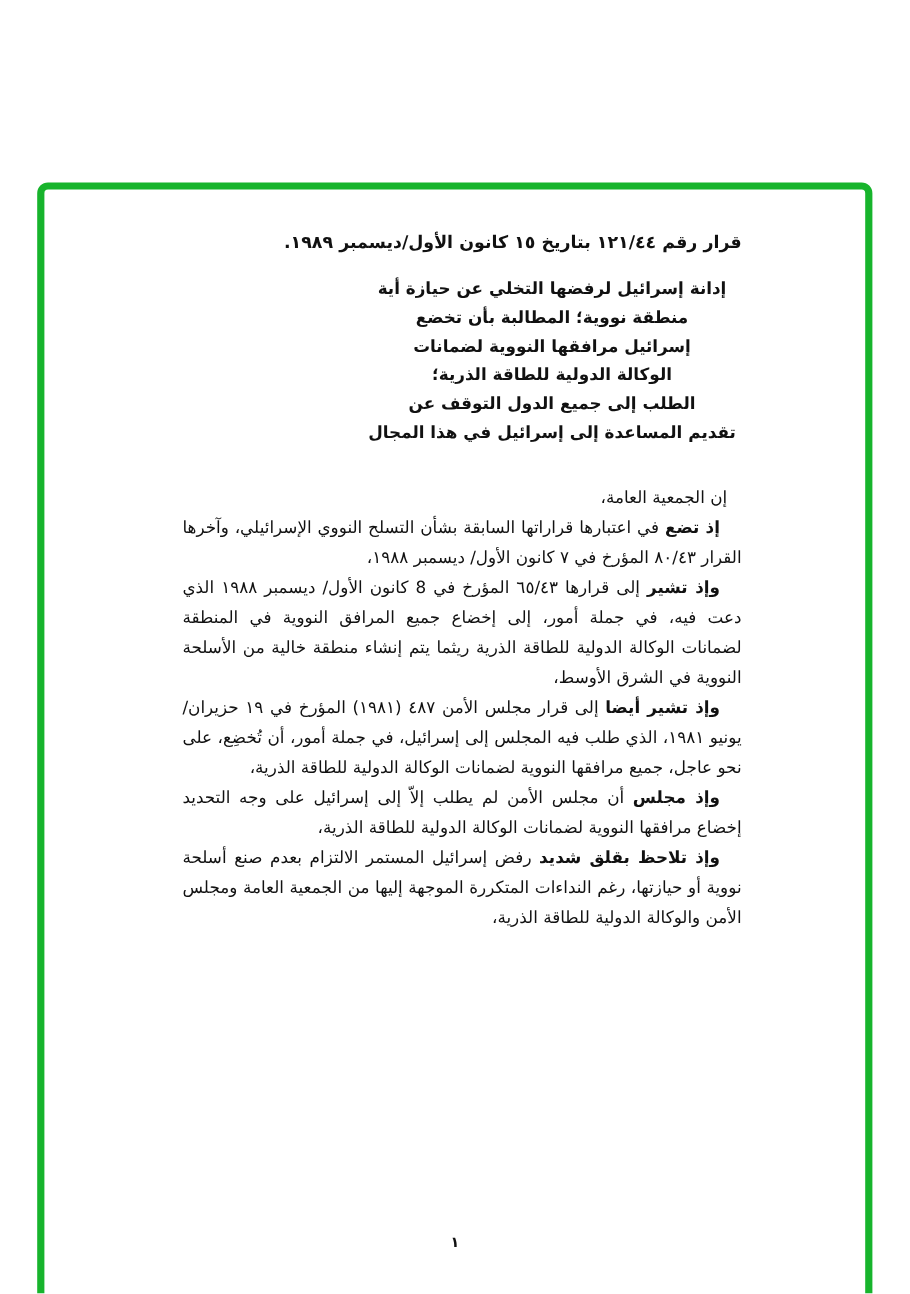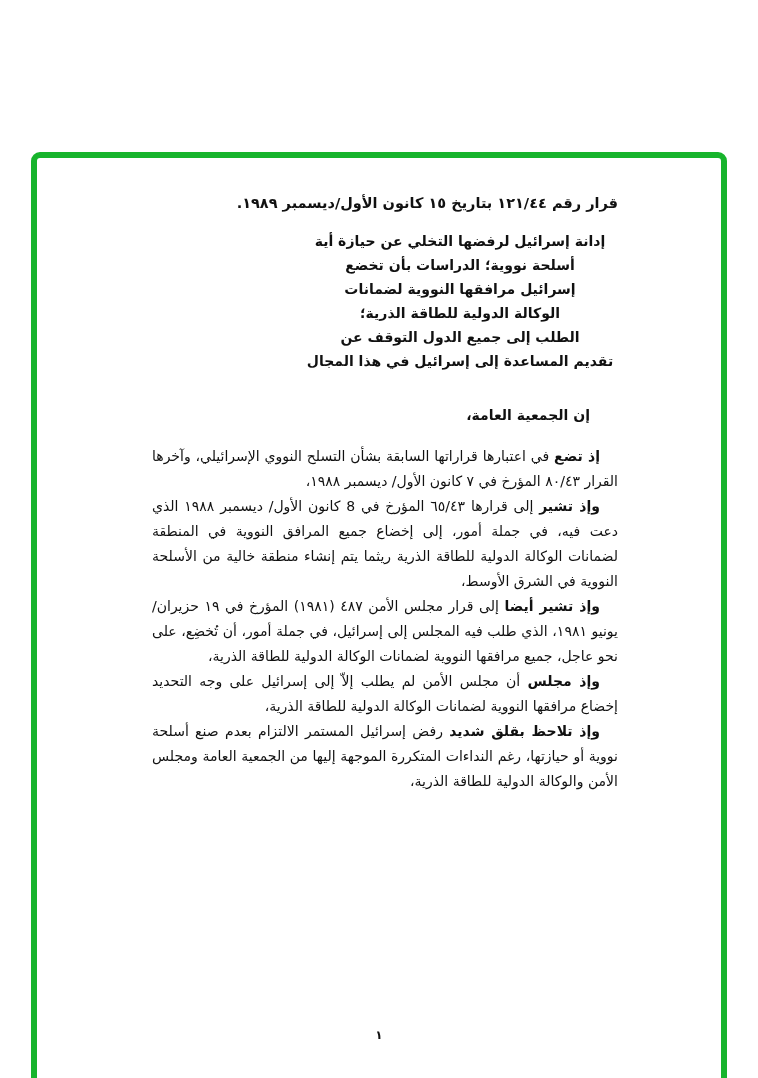--- a/index.html
+++ b/index.html
@@ -60,23 +60,23 @@
   }
   .doc-title {
     margin-left: 150px;
     text-align: center;
     font-weight: bold;
     font-size: 14px;
     line-height: 24px;
     margin-bottom: 30px;
   }
   .opening {
-    font-weight: bold;
+    font-weight: normal;
     text-indent: 12px;
-    margin: 16px;
+    margin: 0;
   }
   .para {
     margin: 0;
     text-align: justify;
     text-indent: 18px;
   }
   .para .lead { font-weight: bold; }
   .page-number {
     position: absolute;
     top: 1028px;
@@ -93,21 +93,21 @@
 <div class="page">
 
 
   <div class="doc-box" style="border-color: rgb(23, 180, 44);">
     <div class="doc-content">
 
       <div class="date-line">قرار رقم ١٢١/٤٤ بتاريخ ١٥ كانون الأول/ديسمبر ١٩٨٩.</div>
 
       <div class="doc-title">
         <div>إدانة إسرائيل لرفضها التخلي عن حيازة أية</div>
-        <div>أسلحة نووية؛ الدراسات بأن تخضع</div>
+        <div>منطقة نووية؛ المطالبة بأن تخضع</div>
         <div>إسرائيل مرافقها النووية لضمانات</div>
         <div>الوكالة الدولية للطاقة الذرية؛</div>
         <div>الطلب إلى جميع الدول التوقف عن</div>
         <div>تقديم المساعدة إلى إسرائيل في هذا المجال</div>
       </div>
 
       <p class="opening">إن الجمعية العامة،</p>
 
       <p class="para"><span class="lead">إذ تضع</span><span> في اعتبارها قراراتها السابقة بشأن التسلح النووي الإسرائيلي، وآخرها القرار ٨٠/٤٣ المؤرخ في ٧ كانون الأول/ ديسمبر ١٩٨٨،</span></p>
 

